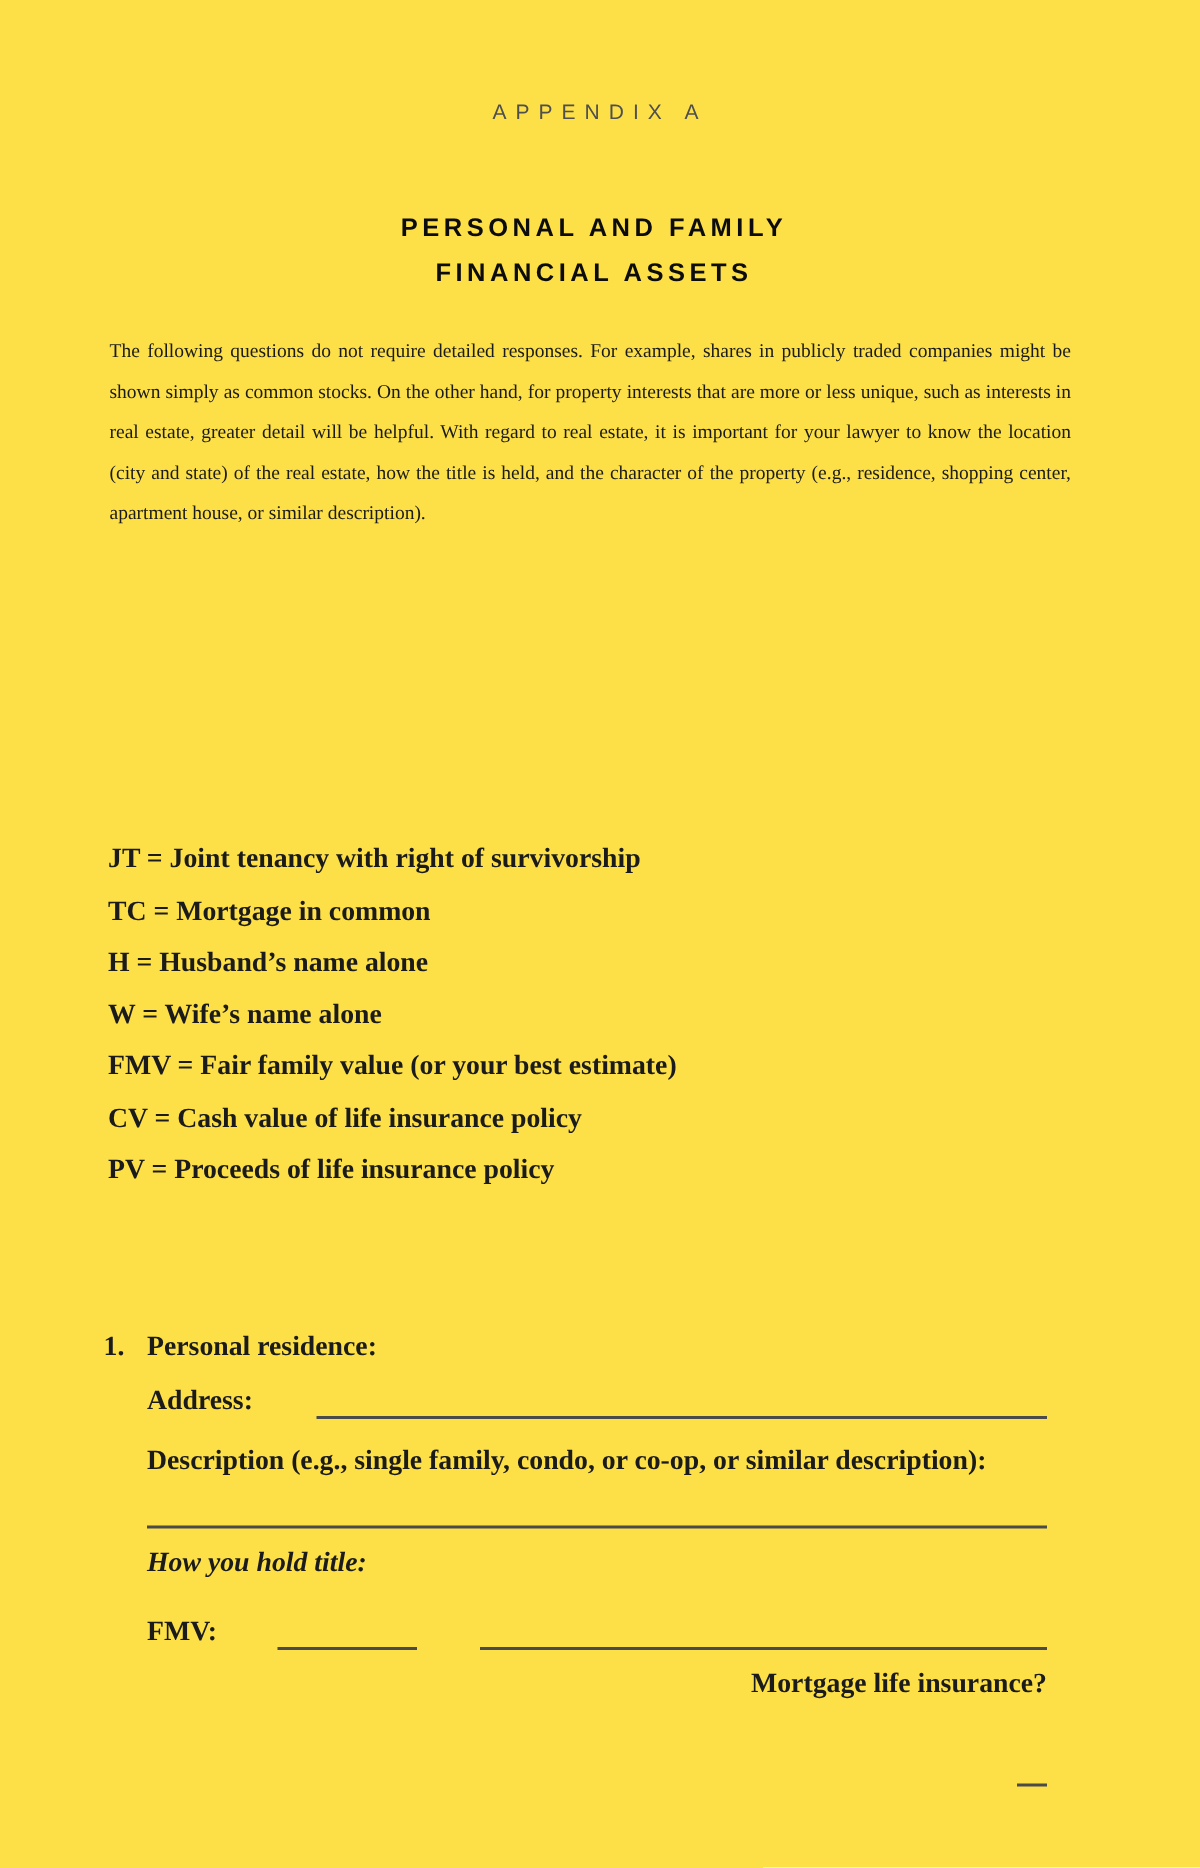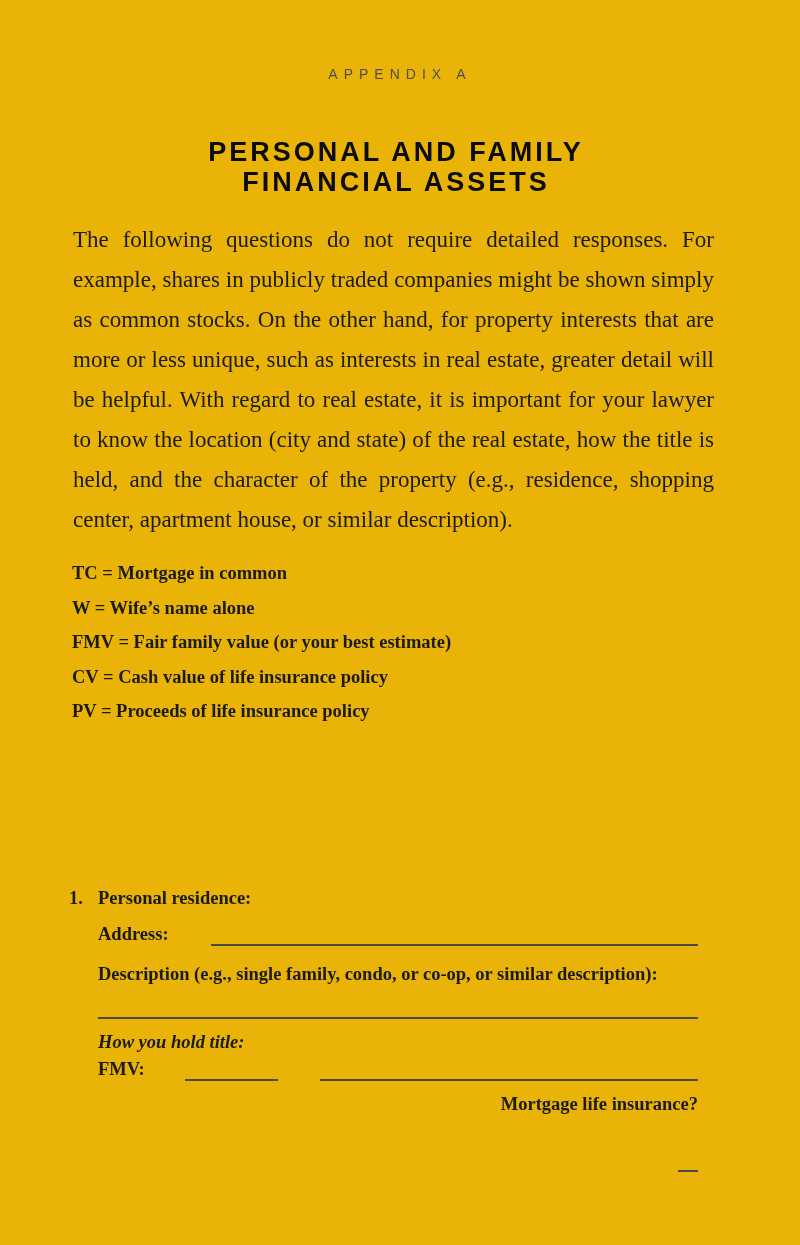--- a/index.html
+++ b/index.html
@@ -1,51 +1,51 @@
 <!DOCTYPE html>
 <html><head>
 <meta charset="utf-8">
 <style>
   * { margin: 0; padding: 0; box-sizing: border-box; }
   html, body { background: #ffffff; }
   .page {
     position: relative;
     width: 800px;
     height: 1245px;
-    background: #eab308;
+    background: #fde047;
     font-family: "Liberation Serif", serif;
     color: #1b1b1b;
     overflow: hidden;
   }
   .running-head {
     position: absolute;
     top: 66px; left: 0; width: 800px;
     text-align: center;
     font-family: "Liberation Sans", sans-serif;
     font-size: 14px;
     font-weight: 400;
     letter-spacing: 6px;
     color: #4f4f4f;
   }
   .page-title {
     position: absolute;
     top: 137px; left: 0; width: 792px;
     text-align: center;
     font-family: "Liberation Sans", sans-serif;
-    font-size: 27px;
+    font-size: 17px;
     font-weight: 800;
     letter-spacing: 3px;
     line-height: 30px;
     color: #0c0c0c;
   }
   .intro {
     position: absolute;
     top: 220px; left: 73px; width: 641px;
-    font-size: 23px;
-    line-height: 40px;
+    font-size: 13px;
+    line-height: 27px;
     text-align: justify;
   }
   .intro .p2 { text-indent: 31px; }
   .abbr-list {
     position: absolute;
     top: 556px; left: 72px; width: 654px;
   }
   .abbr-item {
     font-weight: bold;
     font-size: 18.5px;
@@ -69,21 +69,21 @@
   }
   .row-address { margin-top: 12px; }
   .row-desc { margin-top: 11px; width: 577px; line-height: 34px; }
   .answer-rule {
     border-bottom: 2px solid #4a4a4a;
     height: 0;
     margin-top: 26px;
     width: 100%;
   }
   .row-hold { margin-top: 11px; font-style: italic; }
-  .row-fmv { margin-top: 3px; }
+  .row-fmv { margin-top: 22px; }
   .row-ins { margin-top: 11px; flex-direction: column; }
   .fill-line {
     flex: 1 1 auto;
     border-bottom: 2px solid #4a4a4a;
     height: 24px;
     margin-left: 10px;
     min-width: 20px;
   }
   .fill-line.fmv-line {
     flex: 0 0 93px;
@@ -102,21 +102,23 @@
   <div class="page-title">
     <div>PERSONAL AND FAMILY</div>
     <div>FINANCIAL ASSETS</div>
   </div>
 
   <div class="intro">
     <p class="p1">The following questions do not require detailed responses. For example, shares in publicly traded companies might be shown simply as common stocks. On the other hand, for property interests that are more or less unique, such as interests in real estate, greater detail will be helpful. With regard to real estate, it is important for your lawyer to know the location (city and state) of the real estate, how the title is held, and the character of the property (e.g., residence, shopping center, apartment house, or similar description).</p>
   </div>
 
   <div class="abbr-list">
+    <div class="abbr-item">JT = Joint tenancy with right of survivorship</div>
     <div class="abbr-item">TC = Mortgage in common</div>
+    <div class="abbr-item">H = Husband’s name alone</div>
     <div class="abbr-item">W = Wife’s name alone</div>
     <div class="abbr-item">FMV = Fair family value (or your best estimate)</div>
     <div class="abbr-item">CV = Cash value of life insurance policy</div>
     <div class="abbr-item">PV = Proceeds of life insurance policy</div>
   </div>
 
   <div class="form-section">
 
     <div class="form-title-row">
       <span class="item-number">1.</span>

